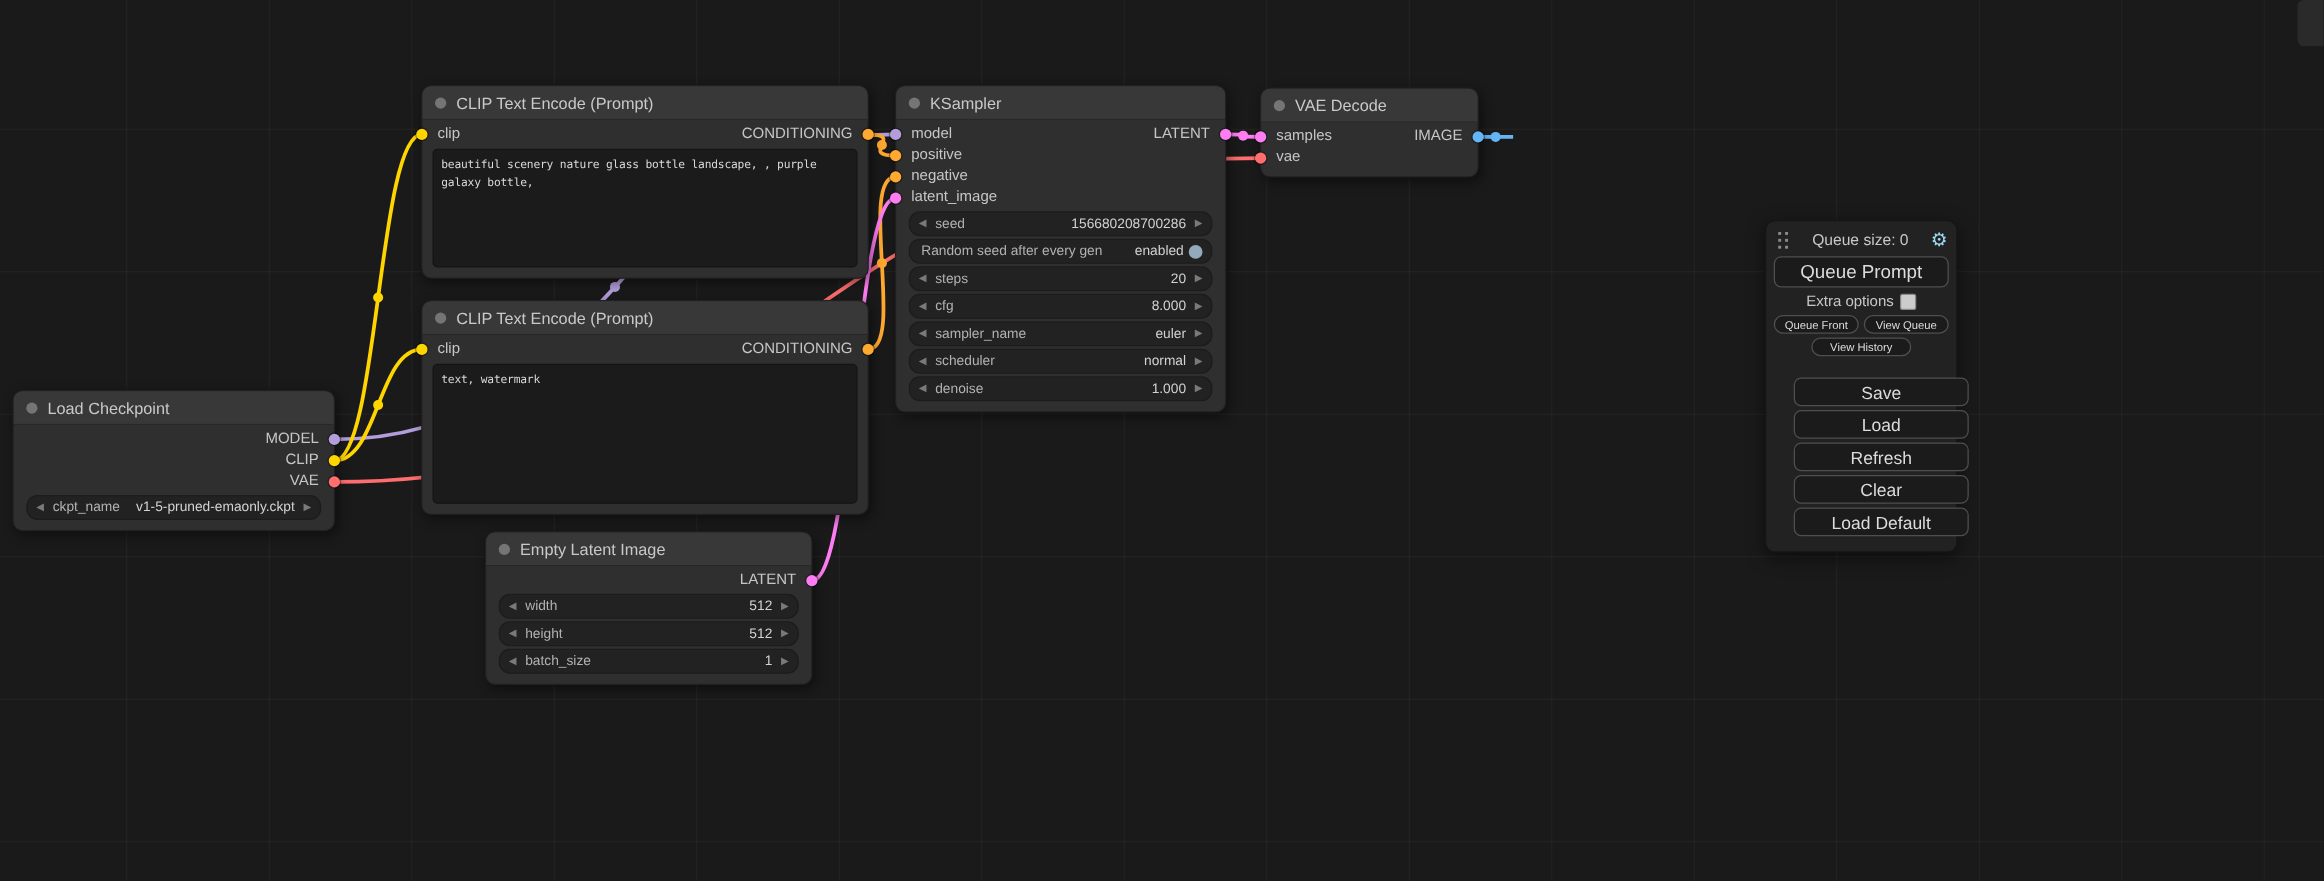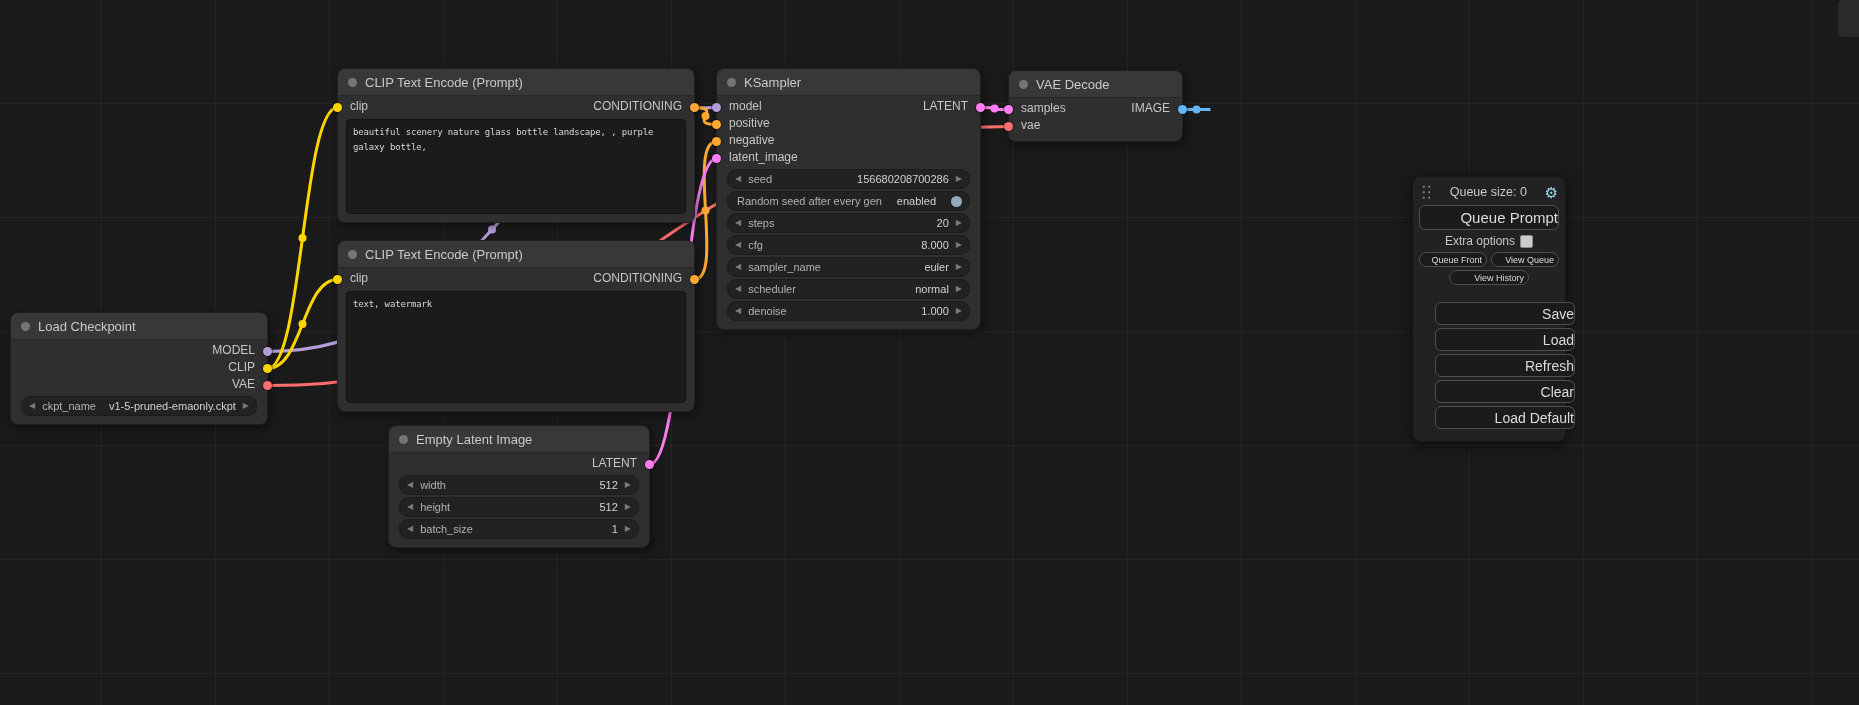--- a/index.html
+++ b/index.html
@@ -34,21 +34,21 @@
     border-radius:4px;padding:5px 6px;font-family:"DejaVu Sans Mono",monospace;font-size:9px;
     letter-spacing:-0.15px;line-height:15px;color:#d8d8d8;white-space:pre-wrap;overflow:hidden;cursor:text;box-sizing:border-box}
   #menu{position:absolute;left:1412px;top:176px;width:154px;z-index:3;background:#222;border:1px solid #161616;
     border-radius:8px;padding:5px 6px 9px;box-shadow:0 4px 14px rgba(0,0,0,.5);box-sizing:border-box}
   .mhead{display:flex;align-items:center;height:20px;margin-bottom:3px}
   .dragdots{width:11px;height:16px;margin-left:2px;flex:none;
     background-image:radial-gradient(circle,#8a8a8a 1.1px,transparent 1.4px);background-size:5.5px 5.5px;cursor:grab}
   .qsize{flex:1;text-align:center;font-size:12.5px;color:#c8c8c8}
   .gear{font-size:15px;line-height:1;cursor:pointer;margin-right:1px;flex:none}
   .btn{display:block;width:100%;box-sizing:border-box;background:#1b1b1b;border:1px solid #4f4f4f;border-radius:6px;
-    color:#dcdcdc;text-align:right;cursor:pointer;font-family:inherit;padding:0}
+    color:#dcdcdc;text-align:center;cursor:pointer;font-family:inherit;padding:0}
   .btn.big{height:25px;font-size:15px;margin:2px 0 4px}
   .btn.med{height:23px;font-size:14px;margin:3px 16px}
   .btn.small{height:15px;font-size:9px;border-radius:8px;padding:0 4px}
   .extra{display:flex;align-items:center;justify-content:center;gap:5px;font-size:12px;color:#c8c8c8;margin:3px 0 4px}
   .cbox{width:11px;height:11px;background:#ccc;border:1px solid #8a8a8a;border-radius:2px;cursor:pointer}
   .smallrow{display:flex;gap:4px;margin:2px 0}
   .smallrow .btn{flex:1}
   .vh{width:80px;margin:3px auto 0}
   .menugap{height:14px}
   #corner-fragment{position:absolute;left:1838px;top:0;width:21px;height:37px;z-index:2;background:#2a2a2a;border-radius:5px 0 0 5px}
@@ -167,21 +167,21 @@
       <div class="widget">
         <span class="warr">◀</span>
         <span class="wlabel">seed</span>
         <span class="wflex"></span>
         <span class="wvalue">156680208700286</span>
         <span class="warr">▶</span>
       </div>
       <div class="widget">
         <span class="wlabel" style="margin-left:2px">Random seed after every gen</span>
         <span class="wflex"></span>
-        <span class="wvalue" style="margin-right:13px">enabled</span>
+        <span class="wvalue" style="margin-right:2px">enabled</span>
         <span class="toggledot" style="background: rgb(147, 170, 187);"></span>
       </div>
       <div class="widget">
         <span class="warr">◀</span>
         <span class="wlabel">steps</span>
         <span class="wflex"></span>
         <span class="wvalue">20</span>
         <span class="warr">▶</span>
       </div>
       <div class="widget">

